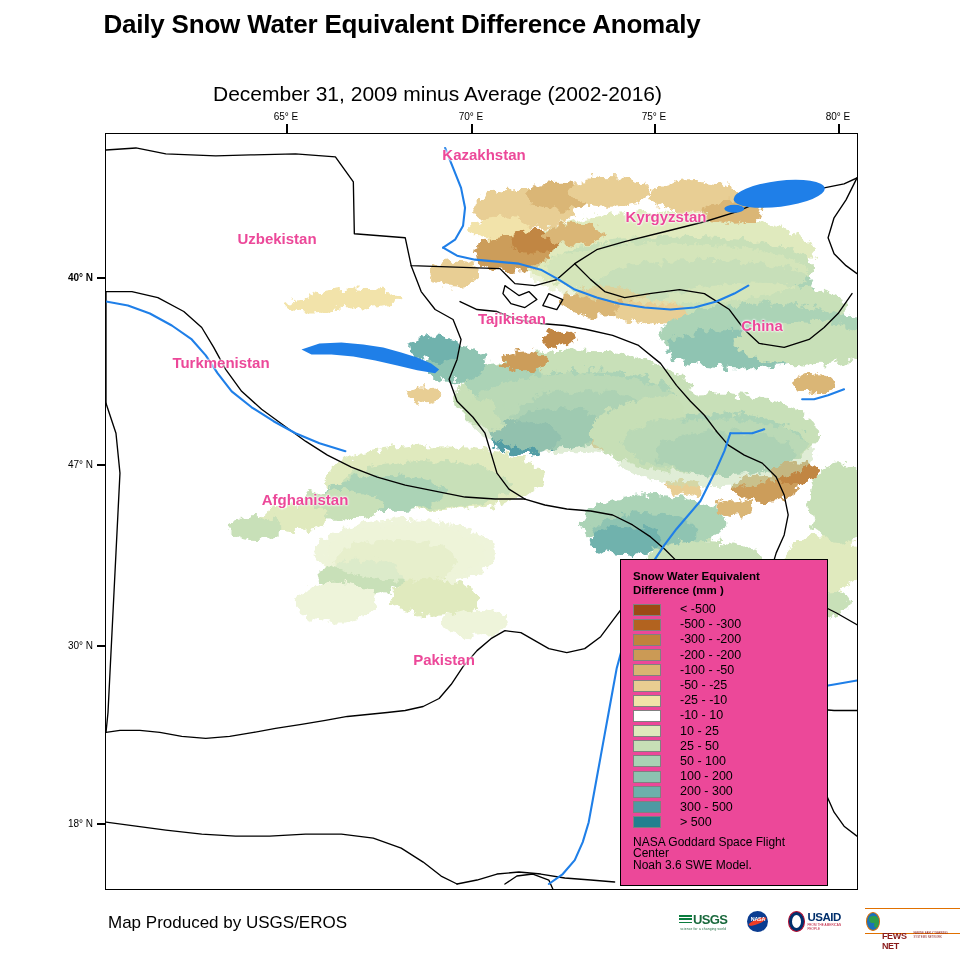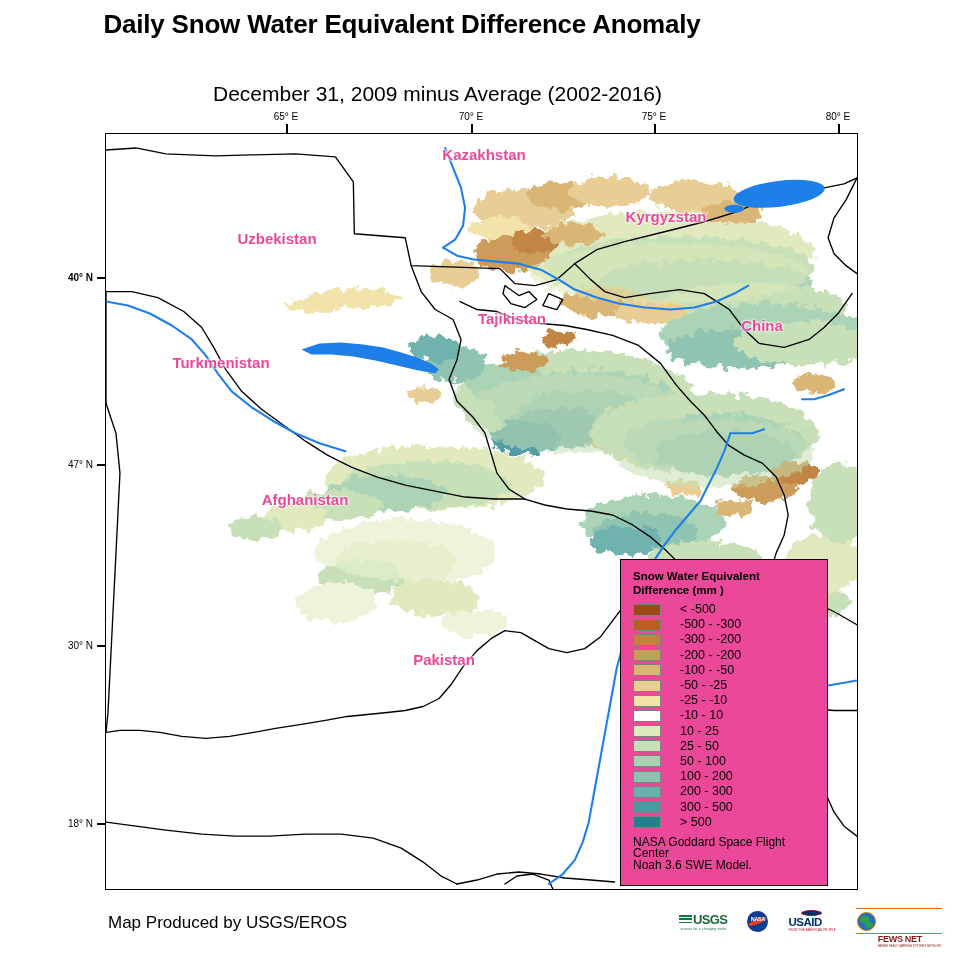--- a/index.html
+++ b/index.html
@@ -58,38 +58,38 @@
              font-family:"Liberation Sans",sans-serif;}
   .usgs-tag{font-size:3.2px;color:#18683b;letter-spacing:0.2px;margin-top:0px;}
 
   .nasa-logo{width:21px;height:21px;border-radius:50%;background:#0b3d91;
              position:relative;overflow:hidden;}
   .nasa-logo .nasa-txt{position:absolute;left:0;top:5.5px;width:100%;text-align:center;
              font-size:5.4px;font-weight:bold;color:#fff;letter-spacing:-0.2px;}
   .nasa-logo .nasa-swoosh{position:absolute;left:1px;top:8px;width:19px;height:5px;
              background:#fc3d21;border-radius:50%;transform:rotate(-22deg);opacity:.95;}
 
-  .usaid-wrap{display:flex;flex-direction:column;}
+  .usaid-wrap{display:flex;}
   .usaid-seal{width:19px;height:19px;border-radius:50%;background:#002f6c;
               position:relative;margin-right:2px;border:1.5px solid #ba0c2f;}
   .usaid-seal:after{content:"";position:absolute;left:3px;top:3px;right:3px;bottom:3px;
               border-radius:50%;background:#fff;}
   .usaid-text{display:flex;flex-direction:column;justify-content:center;}
   .usaid-word{font-size:11.5px;font-weight:bold;color:#002f6c;letter-spacing:-0.5px;}
   .usaid-tag{font-size:3px;color:#ba0c2f;letter-spacing:0.1px;}
 
   .fews-wrap{display:flex;align-items:center;border-top:1.2px solid #e07000;
              border-bottom:1.2px solid #e07000;padding:1px 1px;}
   .fews-globe{width:17px;height:17px;border-radius:50%;background:#1c71b8;
               position:relative;overflow:hidden;margin-right:2px;border:1.4px solid #e07000;}
   .fews-globe:before{content:"";position:absolute;left:2px;top:3px;width:10px;height:7px;
               background:#2e9e4b;border-radius:45% 55% 50% 50%;}
   .fews-globe:after{content:"";position:absolute;left:7px;top:9px;width:8px;height:6px;
               background:#2e9e4b;border-radius:50%;}
-  .fews-text{display:flex;flex-direction:column;justify-content:center;margin-top:40px;}
+  .fews-text{display:flex;flex-direction:row;justify-content:center;margin-top:40px;}
   .fews-word{font-size:9px;font-weight:bold;color:#8a1a1a;letter-spacing:-0.3px;}
   .fews-tag{font-size:2.8px;color:#8a1a1a;}
 </style>
 </head>
 <body>
 
 <div id="title">Daily Snow Water Equivalent Difference Anomaly</div>
 <div id="subtitle">December 31, 2009 minus Average (2002-2016)</div>
 
 <div id="map-frame">

